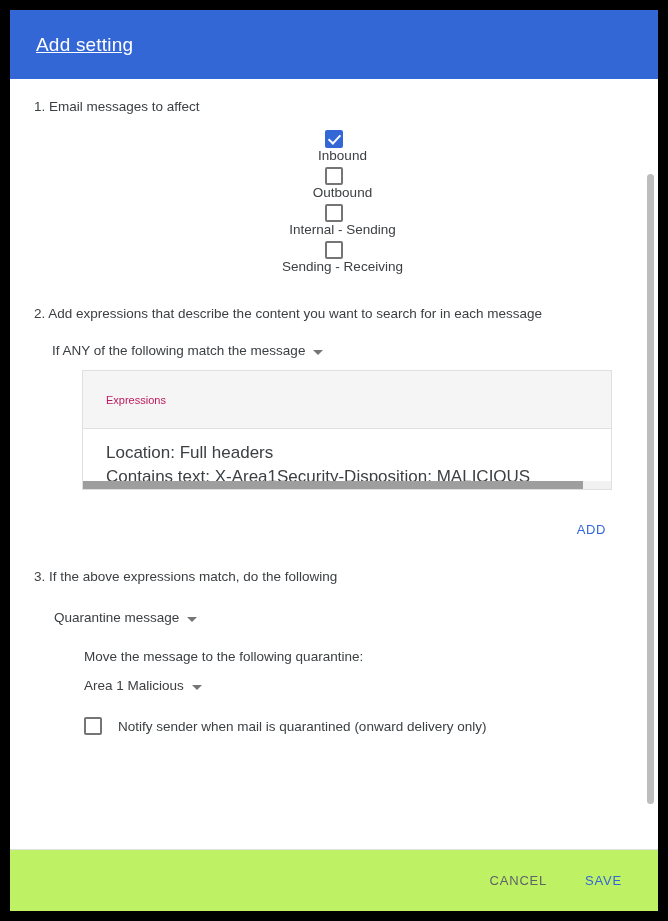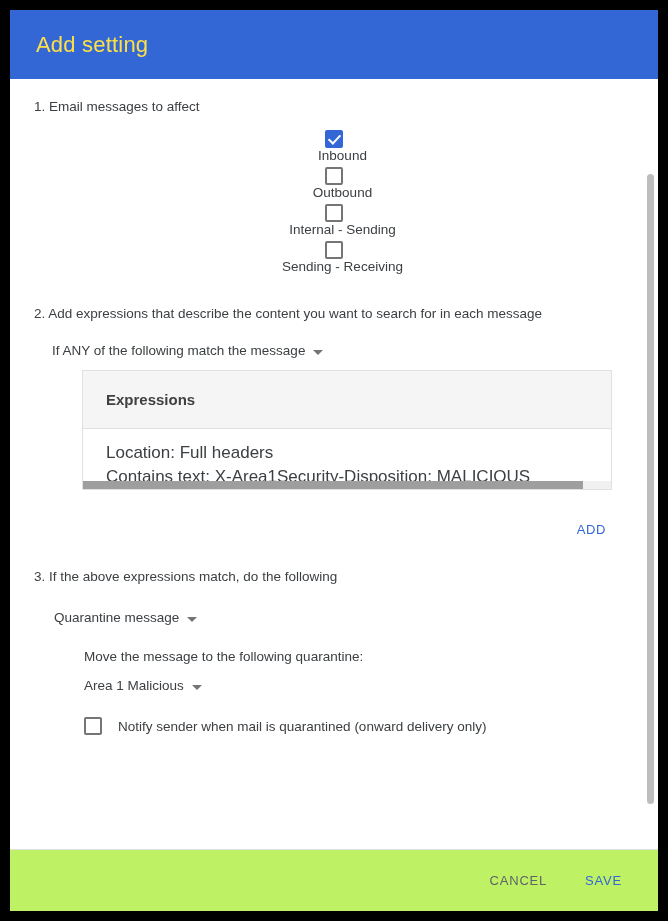--- a/index.html
+++ b/index.html
@@ -31,23 +31,24 @@
   .dialog-header {
     background: #3367d6;
     height: 69px;
     flex: 0 0 69px;
     display: flex;
     align-items: center;
     padding-left: 26px;
     box-sizing: border-box;
   }
   .dialog-title {
-    color: #fde047;
-    font-size: 22px;
+    color: #ffffff;
+    font-size: 19px;
     letter-spacing: 0.2px;
+    text-decoration: underline;
   }
   .dialog-body {
     position: relative;
     flex: 1 1 auto;
     overflow: hidden;
     padding: 16px;
   }
   .scroll-area {
     position: absolute;
     left: 0; top: 0; right: 0; bottom: 0;
@@ -149,23 +150,23 @@
   .expr-head {
     background: #f5f5f5;
     height: 58px;
     display: flex;
     align-items: center;
     padding-left: 23px;
     border-bottom: 1px solid #e0e0e0;
     box-sizing: border-box;
   }
   .expr-head-text {
-    font-size: 15px;
-    font-weight: bold;
-    color: #404040;
+    font-size: 11px;
+    font-weight: normal;
+    color: #be185d;
   }
   .expr-body {
     padding: 12px 0 0 23px;
     position: relative;
     height: 60px;
     box-sizing: border-box;
   }
   .expr-line {
     font-size: 17px;
     color: #3c4043;

